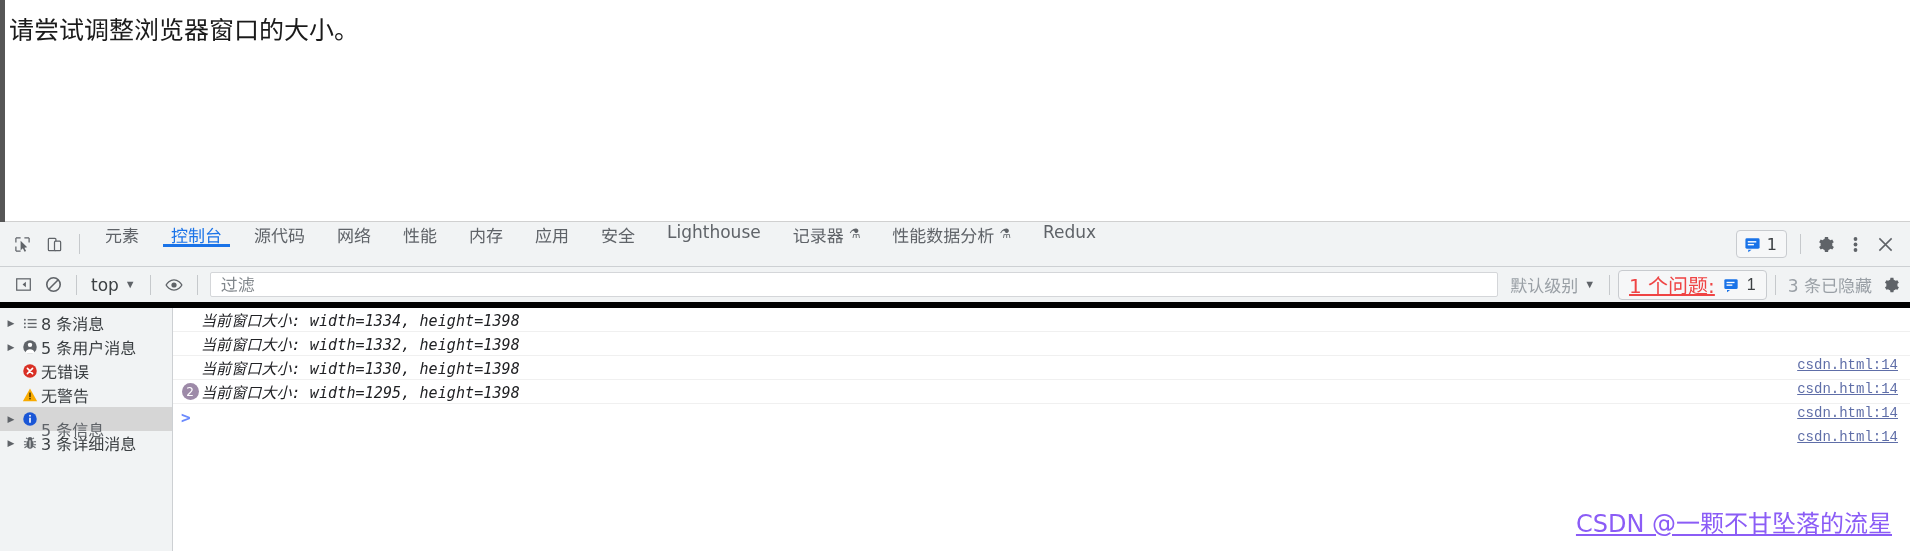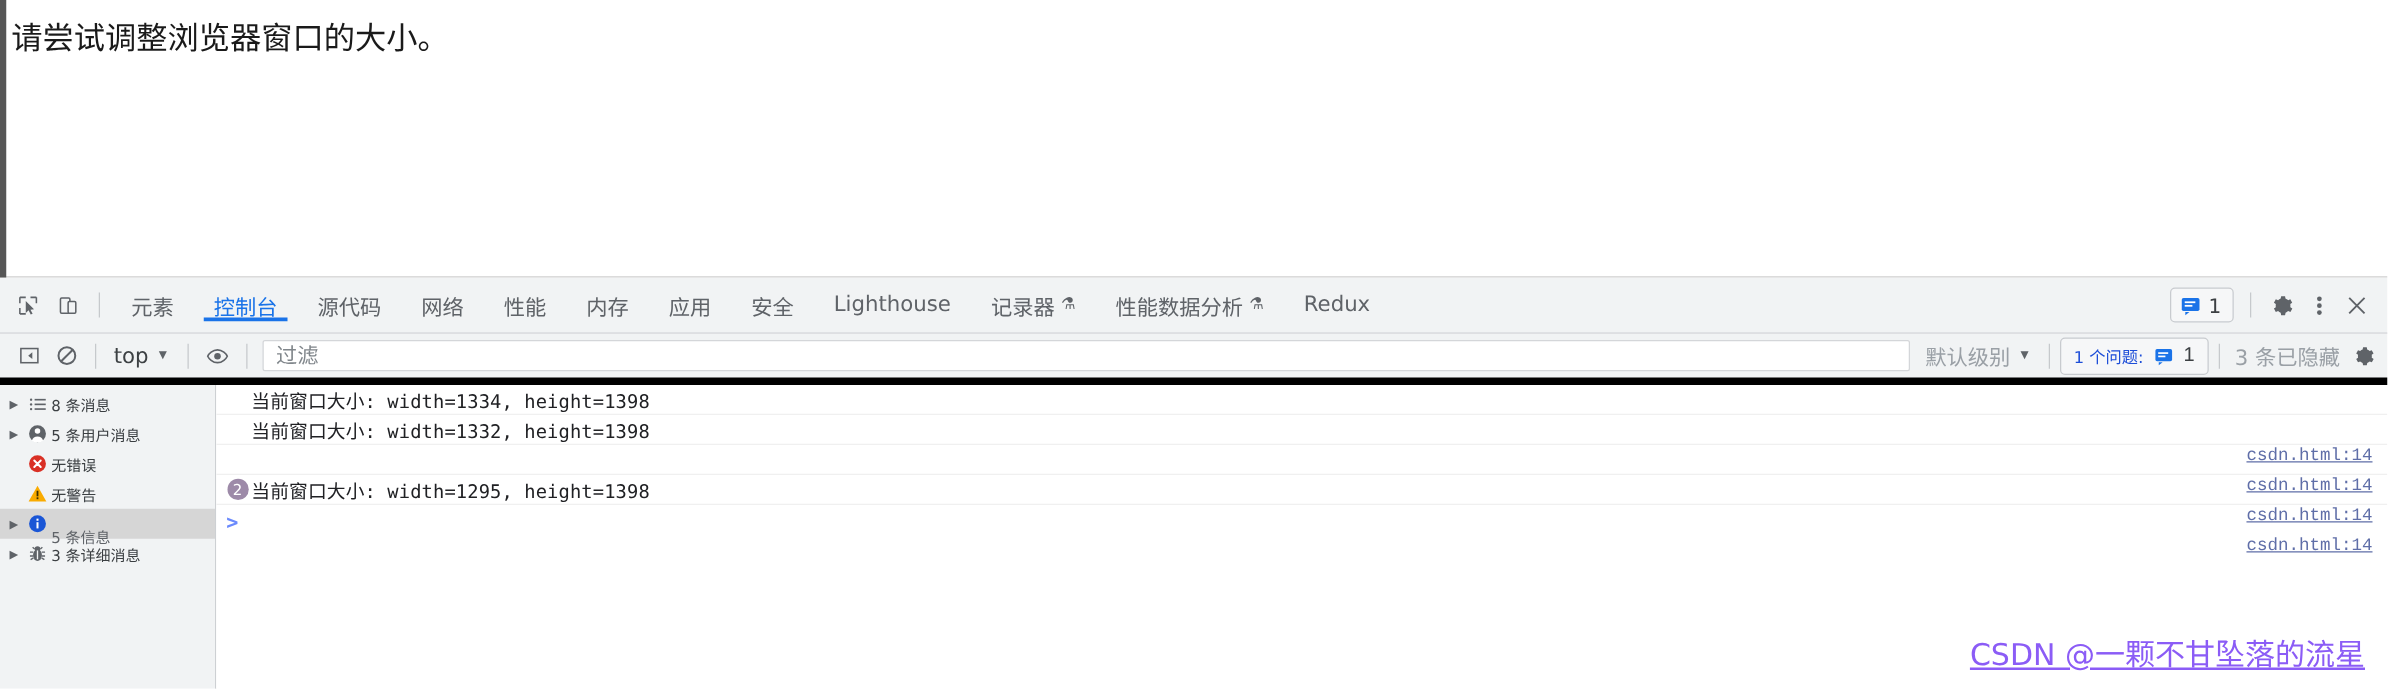--- a/index.html
+++ b/index.html
@@ -87,21 +87,21 @@
   }
   .tb-sep {
     width: 1px;
     height: 20px;
     background: #c6c9cc;
     margin: 0 9px;
     flex: none;
   }
   .tabs {
     display: flex;
-    align-items: center;
+    align-items: flex-start;
     height: 100%;
     flex: 1;
     min-width: 0;
   }
   .tab {
     position: relative;
     display: flex;
     align-items: center;
     gap: 5px;
     padding: 0 16px;
@@ -254,24 +254,25 @@
     gap: 8px;
     height: 28px;
     padding: 0 10px;
     border: 1px solid #c8cbcf;
     border-radius: 4px;
     background: #f6f7f8;
     cursor: pointer;
     flex: none;
   }
   .issues-pill .txt {
-    font-size: 13px;
-    color: #1d4ed8;
+    font-size: 20px;
+    color: #ef4444;
     white-space: nowrap;
     font-family: "DejaVu Sans", "Liberation Sans", sans-serif;
+    text-decoration: underline;
   }
   .issues-pill .num {
     font-size: 16px;
     color: #3c4043;
   }
   .hidden-count {
     font-size: 17px;
     color: #9aa0a6;
     white-space: nowrap;
     flex: none;
@@ -318,21 +319,21 @@
   }
   .side-arrow.empty { visibility: hidden; }
   .side-icon {
     width: 22px;
     flex: none;
     display: flex;
     align-items: center;
     justify-content: center;
   }
   .side-label {
-    font-size: 12px;
+    font-size: 16px;
     color: #3c4043;
     font-family: "DejaVu Sans", "Liberation Sans", sans-serif;
   }
   .side-item.selected .side-label { color: #5f6368; margin-top: 19px; }
 
   .console-main {
     flex: 1;
     min-width: 0;
     position: relative;
     overflow: hidden;
@@ -365,20 +366,21 @@
     align-items: center;
     justify-content: center;
     font-family: "DejaVu Sans", "Liberation Sans", sans-serif;
   }
   .log-text {
     font-size: 15px;
     color: #202124;
     font-family: "DejaVu Sans Mono", "Liberation Mono", monospace;
     white-space: pre;
     letter-spacing: 0.1px;
+    font-style: italic;
   }
   .log-source {
     position: absolute;
     right: 12px;
     top: 50%;
     transform: translateY(-50%);
     font-size: 14px;
     color: #5f6ea8;
     text-decoration: underline;
     cursor: pointer;
@@ -680,20 +682,21 @@
         </div>
 
         <div class="log-row">
           <span class="log-badge-slot"></span>
           <span class="log-text">当前窗口大小: width=1332, height=1398</span>
           <span class="log-source">csdn.html:14</span>
         </div>
 
         <div class="log-row">
           <span class="log-badge-slot"></span>
+          <span class="log-text">当前窗口大小: width=1330, height=1398</span>
           <span class="log-source">csdn.html:14</span>
         </div>
 
         <div class="log-row">
           <span class="log-badge-slot">
             <span class="repeat-badge">2</span>
           </span>
           <span class="log-text">当前窗口大小: width=1295, height=1398</span>
           <span class="log-source">csdn.html:14</span>
         </div>

